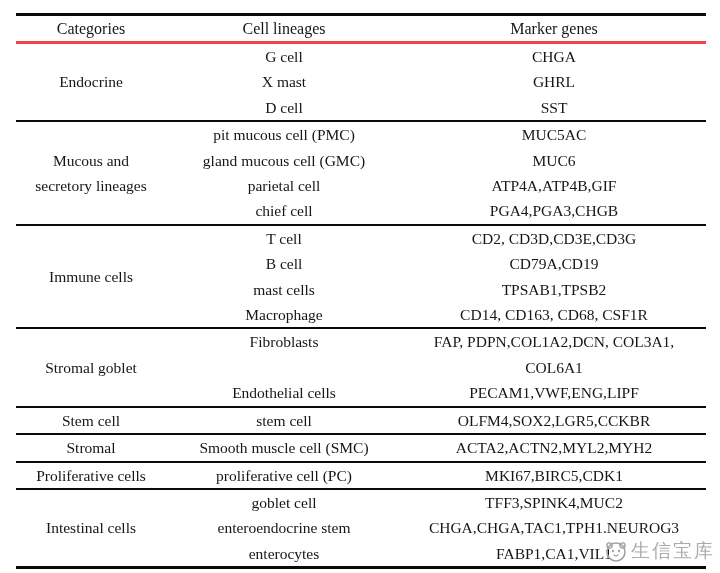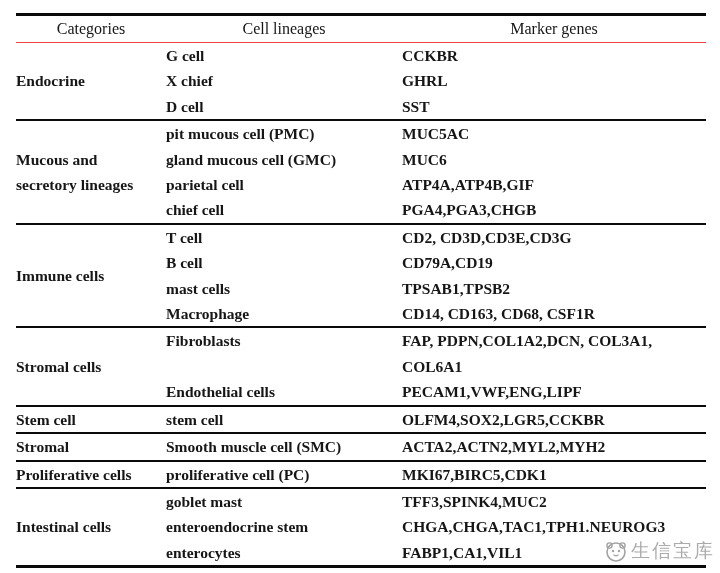--- a/index.html
+++ b/index.html
@@ -23,43 +23,43 @@
     width: 690px;
     border-collapse: collapse;
     table-layout: fixed;
     border-top: 3px solid #0a0a0a;
     font-size: 15.5px;
   }
   col.c-cat { width: 150px; }
   col.c-lin { width: 236px; }
   col.c-mar { width: 304px; }
   thead tr {
-    border-bottom: 1px solid #ef4444;
+    border-bottom: 3px solid #ef4444;
     height: 28px;
   }
   th {
     font-weight: normal;
     font-size: 16px;
     text-align: center;
     vertical-align: middle;
     padding: 0;
   }
   tbody.section {
     border-bottom: 2px solid #0a0a0a;
   }
   tbody.section:last-child {
     border-bottom: 3.5px solid #0a0a0a;
   }
   td {
+    text-align: center;
     vertical-align: middle;
     padding: 0;
     height: 25.4px;
     line-height: 25.4px;
     white-space: pre-line;
-    font-weight: bold;
   }
   tr.tall td.lin {
     vertical-align: top;
   }
   .watermark {
     position: absolute;
     right: 5px;
     bottom: 9px;
     display: flex;
     align-items: center;
@@ -91,24 +91,24 @@
         <th>Categories</th>
         <th>Cell lineages</th>
         <th>Marker genes</th>
       </tr>
     </thead>
 
   <tbody class="section">
         <tr>
           <td rowspan="3" class="cat">Endocrine</td>
           <td class="lin">G cell</td>
-          <td class="mar">CCKBR</td>
-        </tr>
-        <tr>
-          <td class="lin">X chief</td>
+          <td class="mar">CHGA</td>
+        </tr>
+        <tr>
+          <td class="lin">X mast</td>
           <td class="mar">GHRL</td>
         </tr>
         <tr>
           <td class="lin">D cell</td>
           <td class="mar">SST</td>
         </tr>
       </tbody>
       <tbody class="section">
         <tr>
           <td rowspan="4" class="cat">Mucous and
@@ -143,21 +143,21 @@
           <td class="lin">mast cells</td>
           <td class="mar">TPSAB1,TPSB2</td>
         </tr>
         <tr>
           <td class="lin">Macrophage</td>
           <td class="mar">CD14, CD163, CD68, CSF1R</td>
         </tr>
       </tbody>
       <tbody class="section">
         <tr class="tall">
-          <td rowspan="2" class="cat">Stromal cells</td>
+          <td rowspan="2" class="cat">Stromal goblet</td>
           <td class="lin">Fibroblasts</td>
           <td class="mar">FAP, PDPN,COL1A2,DCN, COL3A1,
 COL6A1</td>
         </tr>
         <tr>
           <td class="lin">Endothelial cells</td>
           <td class="mar">PECAM1,VWF,ENG,LIPF</td>
         </tr>
       </tbody>
       <tbody class="section">
@@ -177,21 +177,21 @@
       <tbody class="section">
         <tr>
           <td rowspan="1" class="cat">Proliferative cells</td>
           <td class="lin">proliferative cell (PC)</td>
           <td class="mar">MKI67,BIRC5,CDK1</td>
         </tr>
       </tbody>
       <tbody class="section">
         <tr>
           <td rowspan="3" class="cat">Intestinal cells</td>
-          <td class="lin">goblet mast</td>
+          <td class="lin">goblet cell</td>
           <td class="mar">TFF3,SPINK4,MUC2</td>
         </tr>
         <tr>
           <td class="lin">enteroendocrine stem</td>
           <td class="mar">CHGA,CHGA,TAC1,TPH1.NEUROG3</td>
         </tr>
         <tr>
           <td class="lin">enterocytes</td>
           <td class="mar">FABP1,CA1,VIL1</td>
         </tr>

